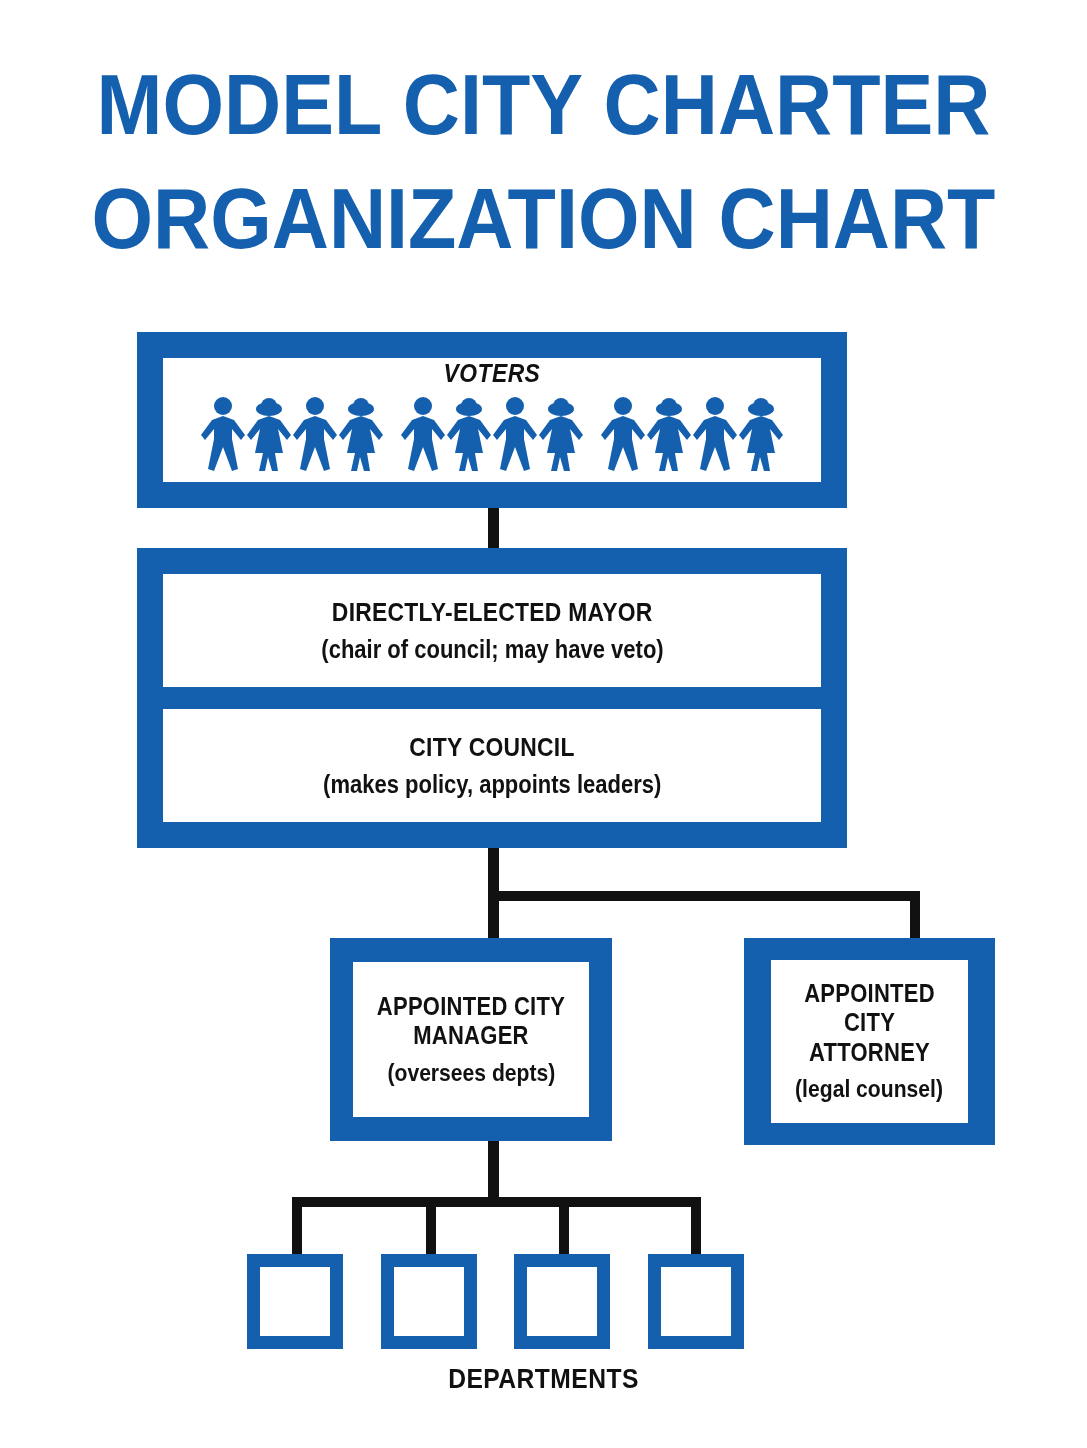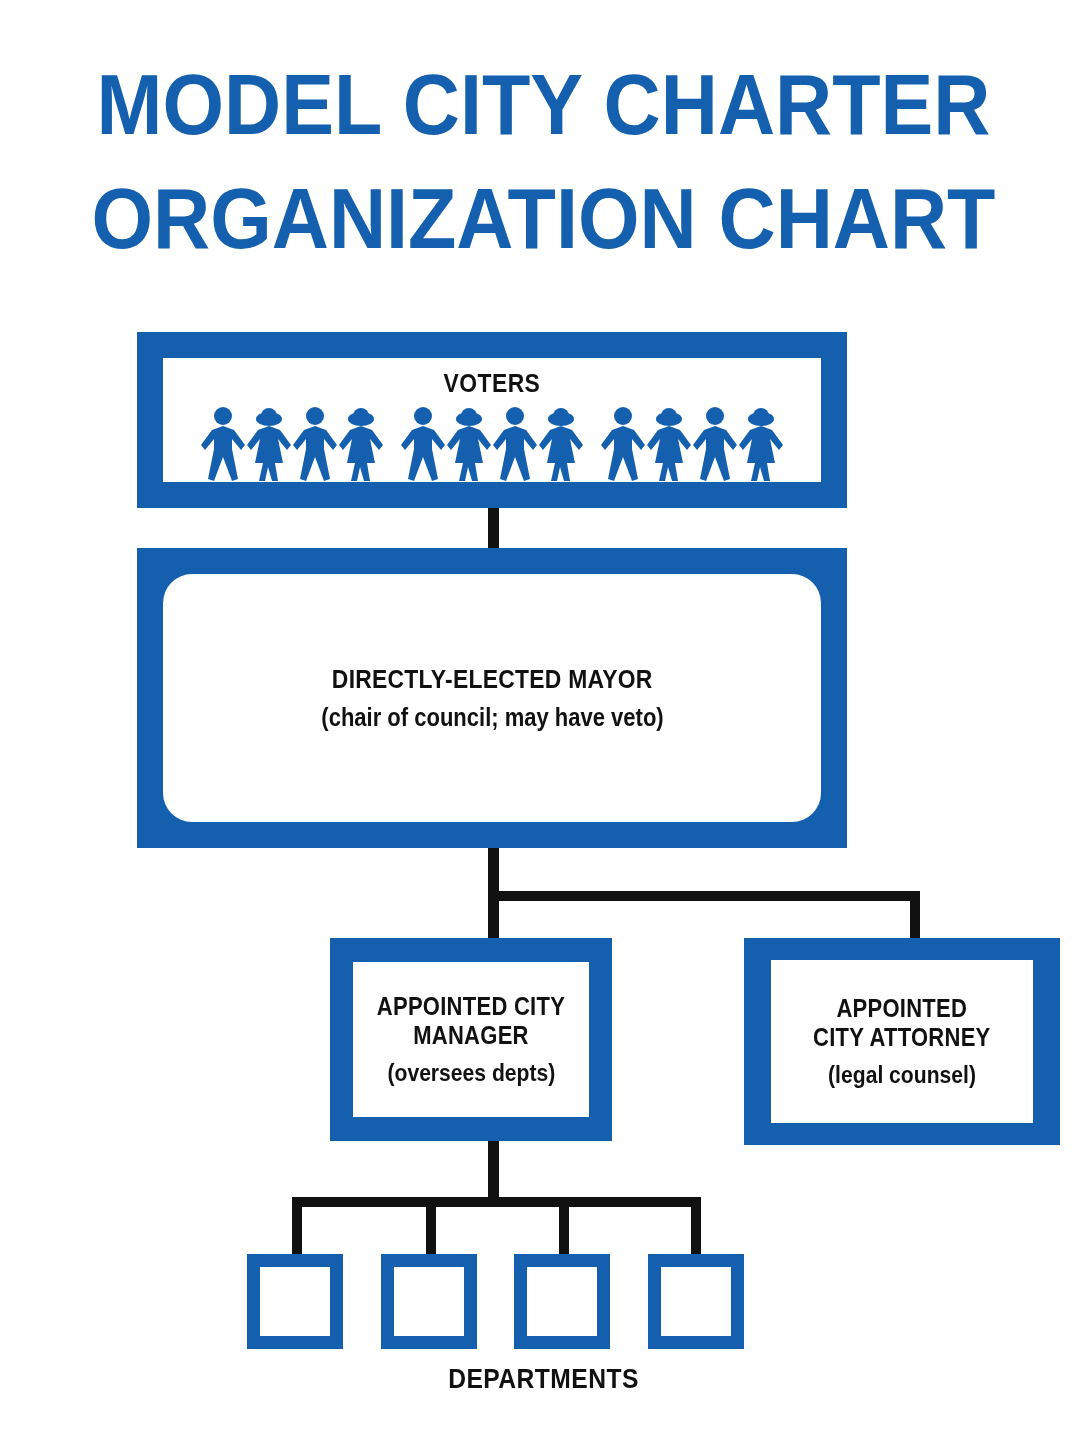--- a/index.html
+++ b/index.html
@@ -70,21 +70,21 @@
   
   #voters-box {
     left: 137px;
     top: 332px;
     width: 710px;
     height: 176px;
     padding: 26px 26px 26px 26px;
   }
   #voters-box .inner-panel {
     justify-content: flex-start;
-    padding-top: 10px;
+    font-style: italic;
   }
   #voters-label {
     font-size: 26px;
     font-weight: 700;
     color: #111111;
     transform: scaleX(0.88);
     letter-spacing: 0.5px;
   }
   #voters-people {
     margin-top: 6px;
@@ -107,37 +107,36 @@
     gap: 22px;
   }
   #mayor-panel, #council-panel {
     background: #ffffff;
     flex: 1;
     display: flex;
     flex-direction: column;
     align-items: center;
     justify-content: center;
     text-align: right;
-    border-radius: 29px;
   }
   #mayor-panel .box-heading, #council-panel .box-heading { font-size: 26px; }
   #mayor-panel .box-sub, #council-panel .box-sub { font-size: 25px; margin-top: 7px; }
 
   
   #manager-box {
     left: 330px;
     top: 938px;
     width: 282px;
     height: 203px;
     padding: 24px 23px;
   }
   #attorney-box {
     left: 744px;
     top: 938px;
-    width: 316px;
+    width: 251px;
     height: 207px;
     padding: 22px 27px;
   }
   #manager-box .box-heading, #attorney-box .box-heading { font-size: 25px; }
   #manager-box .box-sub, #attorney-box .box-sub { font-size: 24px; margin-top: 8px; }
 
   
   .dept-box {
     position: absolute;
     top: 1254px;
@@ -250,20 +249,24 @@
     </div>
   </div>
 </div>
 
 <div class="conn" style="left:488px; top:508px; width:11px; height:44px;"></div>
 
 <div id="gov-box" class="blue-frame">
   <div id="mayor-panel">
     <div class="box-heading">DIRECTLY-ELECTED MAYOR</div>
     <div class="box-sub">(chair of council; may have veto)</div>
+  </div>
+  <div id="council-panel">
+    <div class="box-heading">CITY COUNCIL</div>
+    <div class="box-sub">(makes policy, appoints leaders)</div>
   </div>
 </div>
 
 <div class="conn" style="left:488px; top:848px; width:11px; height:92px;"></div>
 
 <div class="conn" style="left:488px; top:891px; width:432px; height:10px;"></div>
 
 <div class="conn" style="left:910px; top:891px; width:10px; height:50px;"></div>
 
 <div id="manager-box" class="blue-frame">

